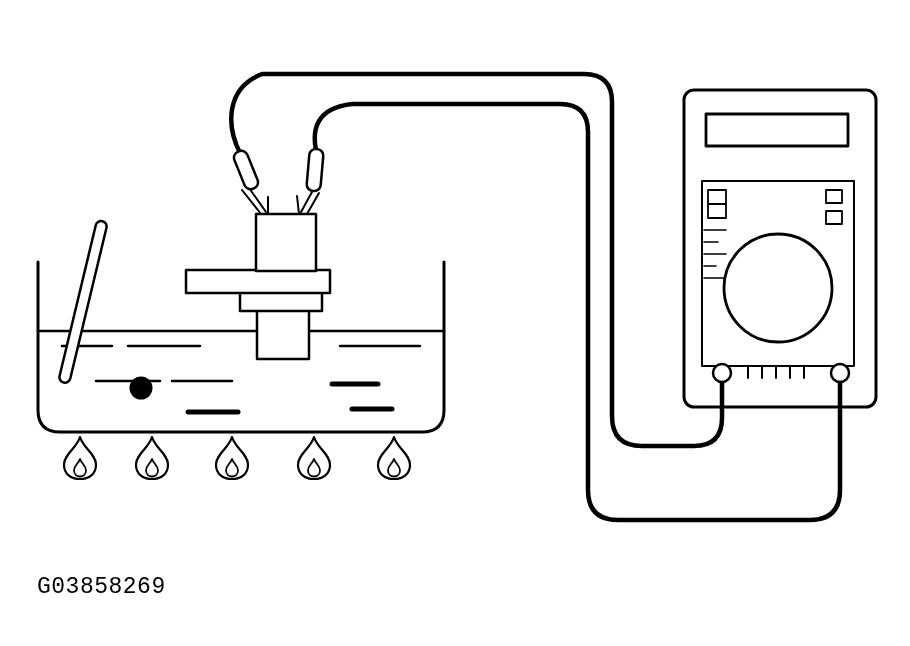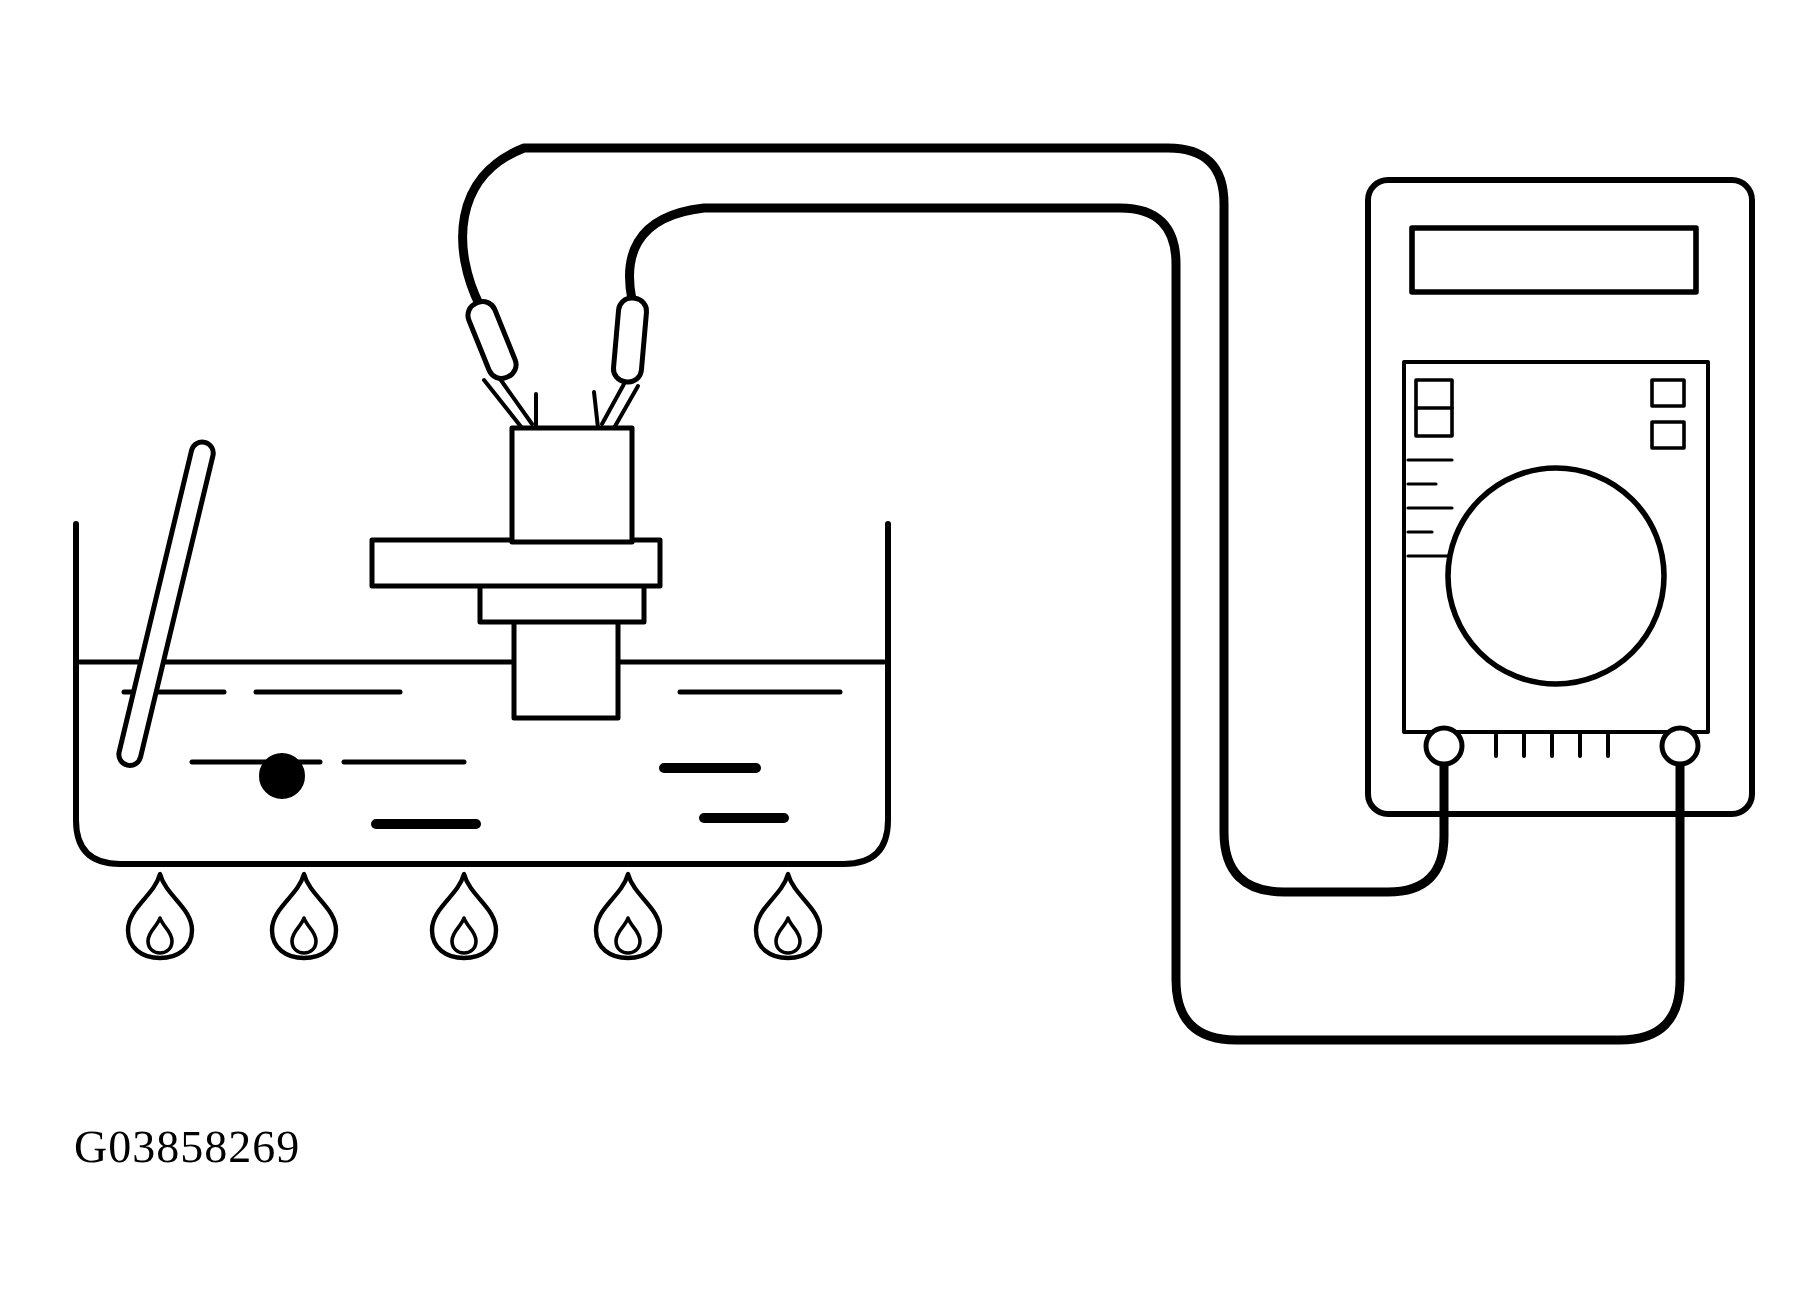--- a/index.html
+++ b/index.html
@@ -15,22 +15,22 @@
     overflow: hidden;
   }
   .diagram-svg {
     position: absolute;
     left: 0;
     top: 0;
   }
   .figure-label {
     position: absolute;
     left: 37px;
-    top: 561px;
-    font-family: Liberation Serif, serif;
+    top: 574px;
+    font-family: Liberation Mono, monospace;
     font-size: 23px;
     letter-spacing: 0.5px;
     color: #000000;
     user-select: none;
   }
 </style>
 </head>
 <body>
 
 <div class="canvas">

